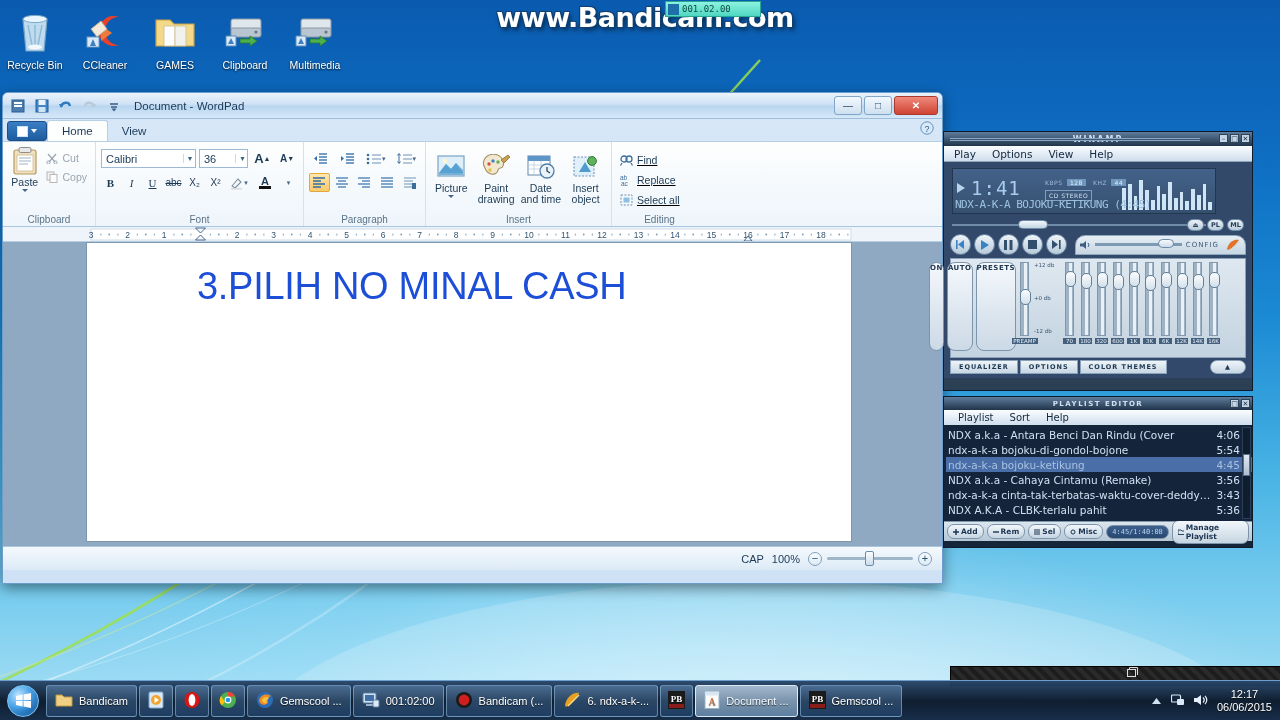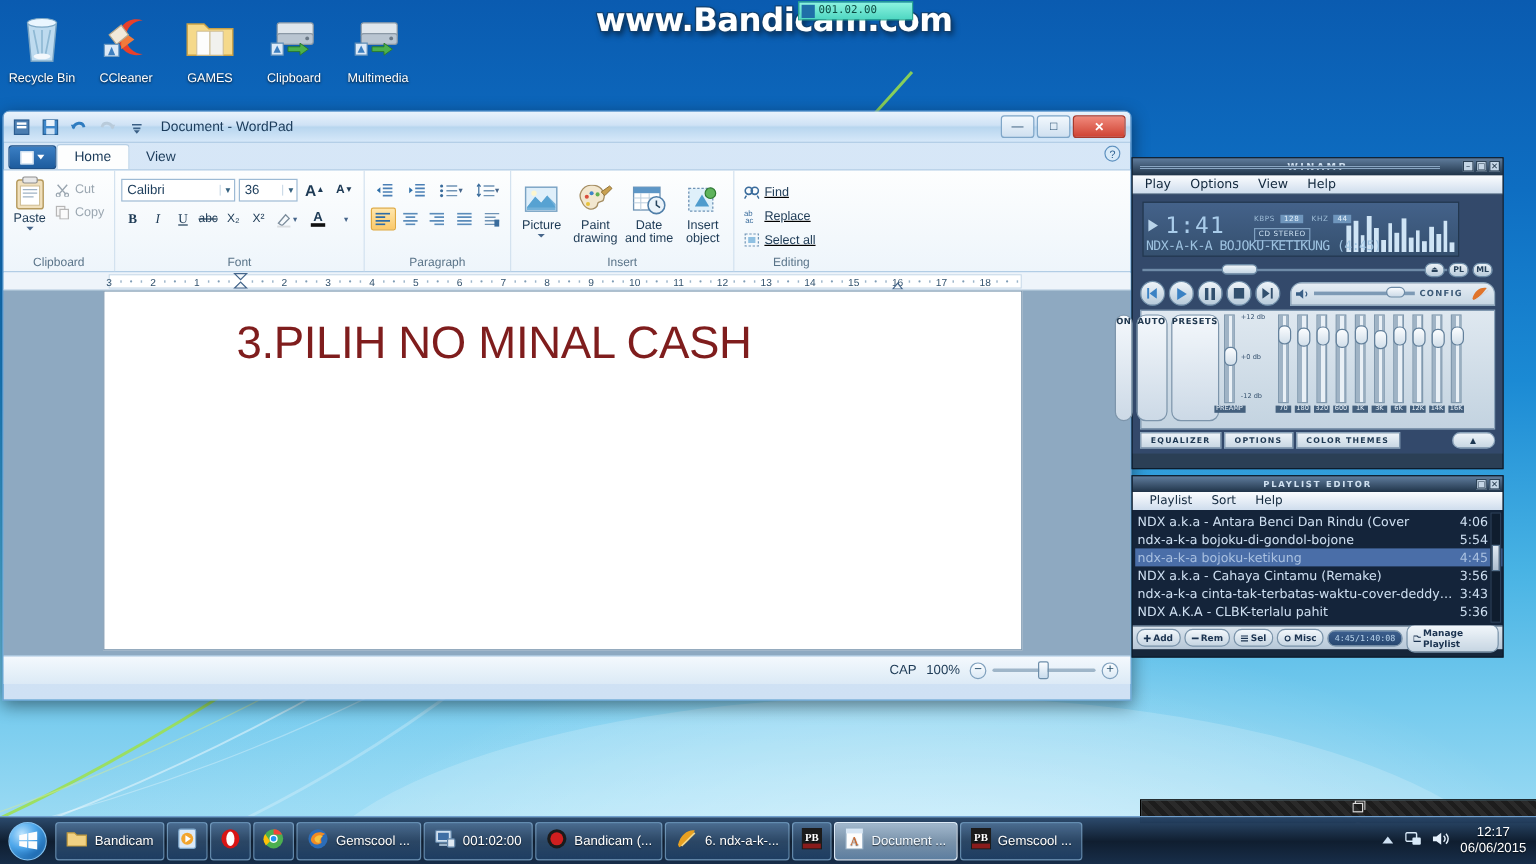--- a/index.html
+++ b/index.html
@@ -122,21 +122,21 @@
   }
   #ruler-ticks { position:absolute; left:0; top:0; height:15px; }
 
   .wp-canvas { height:304px; background:#8ea9c1; position:relative; overflow:hidden; }
   .page {
     position:absolute; left:83px; top:0; width:766px; height:300px;
     background:#fff; border:1px solid #7b96ae;
   }
   .doc-text {
     position:absolute; left:110px; top:22px;
-    font-size:38px; color:#7f1d1d; font-family:"Liberation Sans", sans-serif;
+    font-size:38px; color:#1d4ed8; font-family:"Liberation Sans", sans-serif;
     letter-spacing:-.3px; white-space:nowrap;
   }
 
   .wp-status {
     height:24px; background:linear-gradient(180deg,#f4f9fd,#dceaf6);
     border-top:1px solid #aac6de; display:flex; align-items:center;
     justify-content:flex-end; gap:8px; padding-right:10px;
     font-size:11px; color:#1d3a55;
   }
   .zsl { display:flex; align-items:center; gap:5px; }
@@ -198,21 +198,21 @@
 
   .transport { display:flex; align-items:center; gap:3px; margin-top:5px; }
   .tbn { width:21px;height:21px;border-radius:50%;background:linear-gradient(180deg,#eef4f9,#b7cada);
          border:1px solid #6d8ba6; display:flex;align-items:center;justify-content:center; }
   .volrow { flex:1; display:flex; align-items:center; gap:4px; margin-left:5px;
             background:linear-gradient(180deg,#e7eef5,#c6d6e3); border:1px solid #8fa8bd;
             border-radius:10px 10px 0 0; padding:2px 4px; height:20px; position:relative; }
   .volrow .vbar { flex:1; height:3px; background:#7d9ab5; position:relative; }
   .volrow .vkn { position:absolute; left:72%; top:-4px; width:16px;height:9px;border-radius:5px;
                  background:linear-gradient(180deg,#f7fafd,#cddbe8); border:1px solid #6d8ba6; }
-  .cfg { font-size:7px; color:#3d5b78; letter-spacing:1px; font-weight:bold; }
+  .cfg { font-size:7px; color:#3d5b78; letter-spacing:1px; font-weight:normal; }
 
   .eqwrap { margin-top:3px; background:linear-gradient(180deg,#dfe8f0,#c3d3e0);
             border:1px solid #8aa3ba; height:100px; display:flex; padding:3px; }
   .eqleft { width:62px; display:flex; flex-direction:row; justify-content:flex-end; gap:3px; padding-bottom:3px;}
   .pill { background:linear-gradient(180deg,#f4f8fc,#ccd9e6); border:1px solid #7d95ab; border-radius:8px;
           font-size:7px; text-align:center; color:#20384f; padding:1px 0; font-weight:bold; letter-spacing:.5px;}
   .sliders { flex:1; display:flex; align-items:flex-start; gap:3px; padding-left:2px; position:relative;}
   .slcol { width:13px; display:flex; flex-direction:column; align-items:center; }
   .sltrack { width:9px; height:74px; background:linear-gradient(90deg,#9fb3c5 0 3px,#e9f0f6 3px 6px,#9fb3c5 6px 9px);
              border:1px solid #8199ae; position:relative; }

